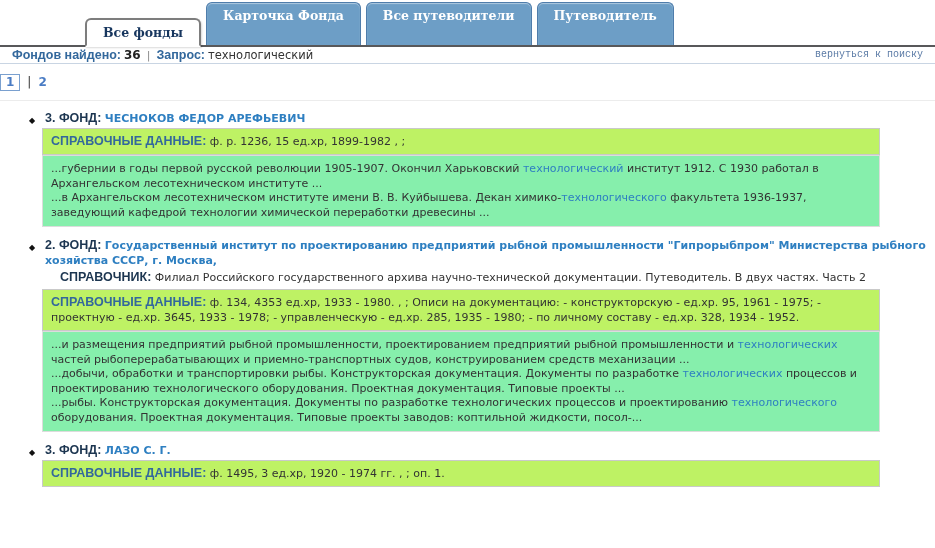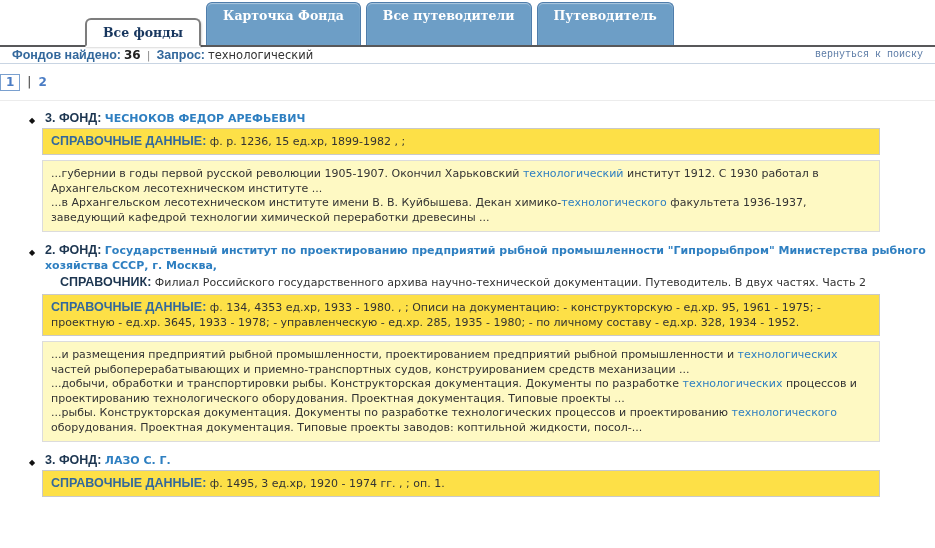--- a/index.html
+++ b/index.html
@@ -55,28 +55,28 @@
   
   #results { padding-top:10px; }
   .result { position:relative; padding-left:45px; margin-bottom:11px; }
   .bullet { position:absolute; left:29px; top:2px; font-size:8px; color:#111; }
   .rhead { line-height:15px; margin-bottom:2px; margin-right:8px; }
   .rlabel { color:#1c3550; font-size:12.5px; }
   .fondlink { color:#2e7fc1; font-weight:bold; font-size:11px; text-decoration:none; cursor:pointer; }
   .guide { padding-left:15px; line-height:15px; margin-bottom:4px; margin-right:25px; }
   .gtext { color:#333; font-size:11px; }
   .databox {
-    margin-left:-3px; margin-right:55px; margin-bottom:5px;
-    border:1px solid #c9c9c9; background:#fde047; padding:5px 8px; line-height:15px;
+    margin-left:-3px; margin-right:55px; 
+    border:1px solid #c9c9c9; background:#bef264; padding:5px 8px; line-height:15px;
   }
   .dlabel { color:#33689c; font-size:12.5px; }
   .dtext { font-size:11px; color:#333; }
   .snipbox {
     margin-left:-3px; margin-right:55px;
-    border:1px solid #dcdcdc; background:#fef9c3; padding:6px 8px;
+    border:1px solid #dcdcdc; background:#86efac; padding:6px 8px;
   }
   .snip { font-size:11px; color:#333; line-height:14.5px; }
   .hl { color:#2e7fc1; }
 </style>
 </head>
 <body>
 
 <div class="tabstrip" id="tabs">
     <div class="tab active">Все фонды</div>
     <div class="tab">Карточка Фонда</div>

